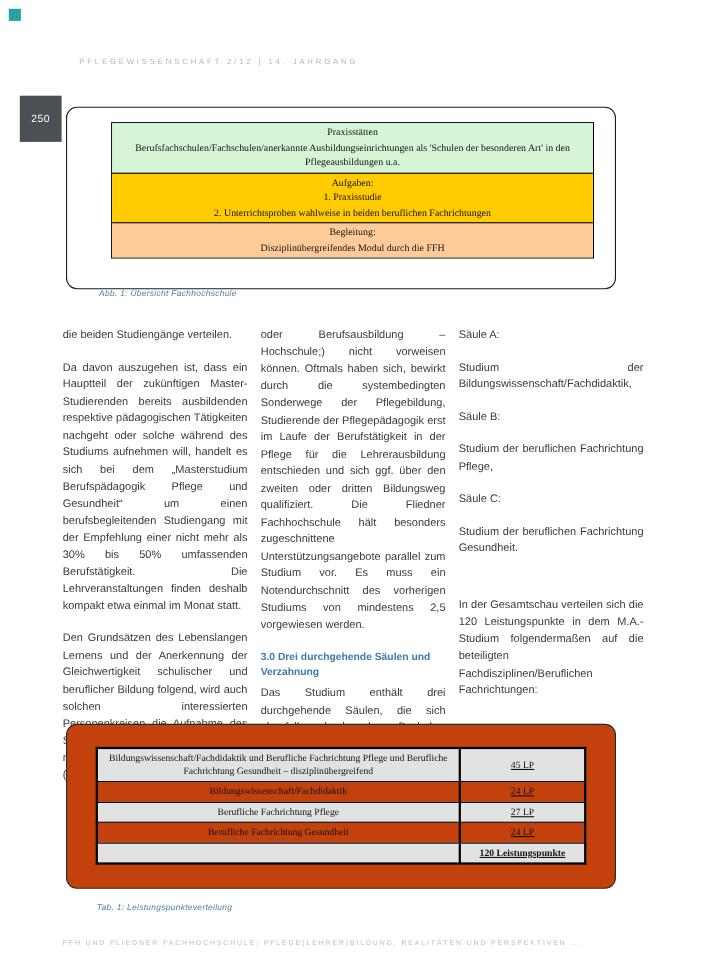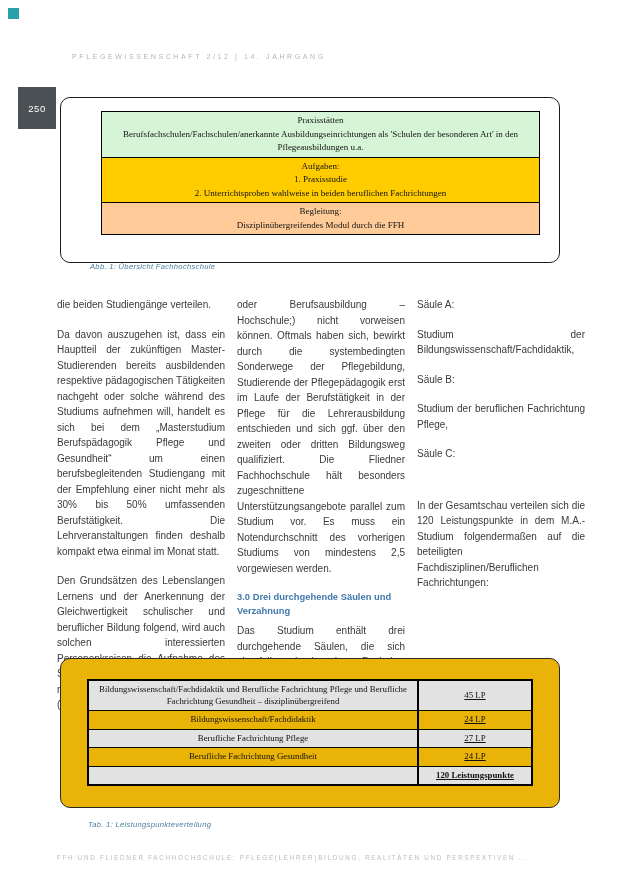--- a/index.html
+++ b/index.html
@@ -38,21 +38,21 @@
 
   
   .columns{position:absolute;left:57px;top:297px;width:528px;display:grid;
            grid-template-columns:168px 168px 168px;column-gap:12px;}
   .col p{margin:0 0 14px 0;font-size:10px;line-height:15.5px;text-align:justify;}
   .section-heading{margin:0 0 6px 0;font-size:9.4px;line-height:13.5px;color:#3f78ab;
                    text-align:left;}
   .col3-gap{height:22px;}
 
   
-  .table-box{position:absolute;left:60px;top:658px;width:498px;height:148px;background:#eab308;
+  .table-box{position:absolute;left:60px;top:658px;width:498px;height:148px;background:#c2410c;
              border:1.6px solid #2a2a2a;border-radius:10px;}
   .lp-table{position:absolute;left:26px;top:20px;width:446px;border:2px solid #000;
             border-collapse:collapse;font-family:"Liberation Serif",serif;font-size:8.8px;color:#111;}
   .lp-table td{border:1.2px solid #000;text-align:center;padding:3px 6px;line-height:11.5px;}
   .lp-table td.lp-cell{width:100px;border-left:2px solid #000;text-decoration:underline;}
   .lp-row-shaded td{background:#e2e2e2;}
   .lp-total{font-weight:bold;}
 </style>
 </head>
 <body>
@@ -96,20 +96,21 @@
       <p>oder Berufsausbildung – Hochschule;) nicht vorweisen können. Oftmals haben sich, bewirkt durch die systembedingten Sonderwege der Pflegebildung, Studierende der Pflegepädagogik erst im Laufe der Berufstätigkeit in der Pflege für die Lehrerausbildung entschieden und sich ggf. über den zweiten oder dritten Bildungsweg qualifiziert. Die Fliedner Fachhochschule hält besonders zugeschnittene Unterstützungsangebote parallel zum Studium vor. Es muss ein Notendurchschnitt des vorherigen Studiums von mindestens 2,5 vorgewiesen werden.</p>
       <h3 class="section-heading">3.0 Drei durchgehende Säulen und Verzahnung</h3>
       <p>Das Studium enthält drei durchgehende Säulen, die sich ebenfalls durch das Bachelor-Studium Pflegepädagogik ziehen:</p>
     </div>
     <div class="col">
       <p>Säule A:</p>
       <p>Studium der Bildungswissenschaft/Fachdidaktik,</p>
       <p>Säule B:</p>
       <p>Studium der beruflichen Fachrichtung Pflege,</p>
       <p>Säule C:</p>
+      <p>Studium der beruflichen Fachrichtung Gesundheit.</p>
       <div class="col3-gap"></div>
       <p>In der Gesamtschau verteilen sich die 120 Leistungspunkte in dem M.A.-Studium folgendermaßen auf die beteiligten Fachdisziplinen/Beruflichen Fachrichtungen:</p>
     </div>
   </div>
 
   <div class="table-box">
     <table class="lp-table">
       <tbody>
           <tr class="lp-row-shaded">
         <td>Bildungswissenschaft/Fachdidaktik und Berufliche Fachrichtung Pflege und Berufliche Fachrichtung Gesundheit – disziplinübergreifend</td>

